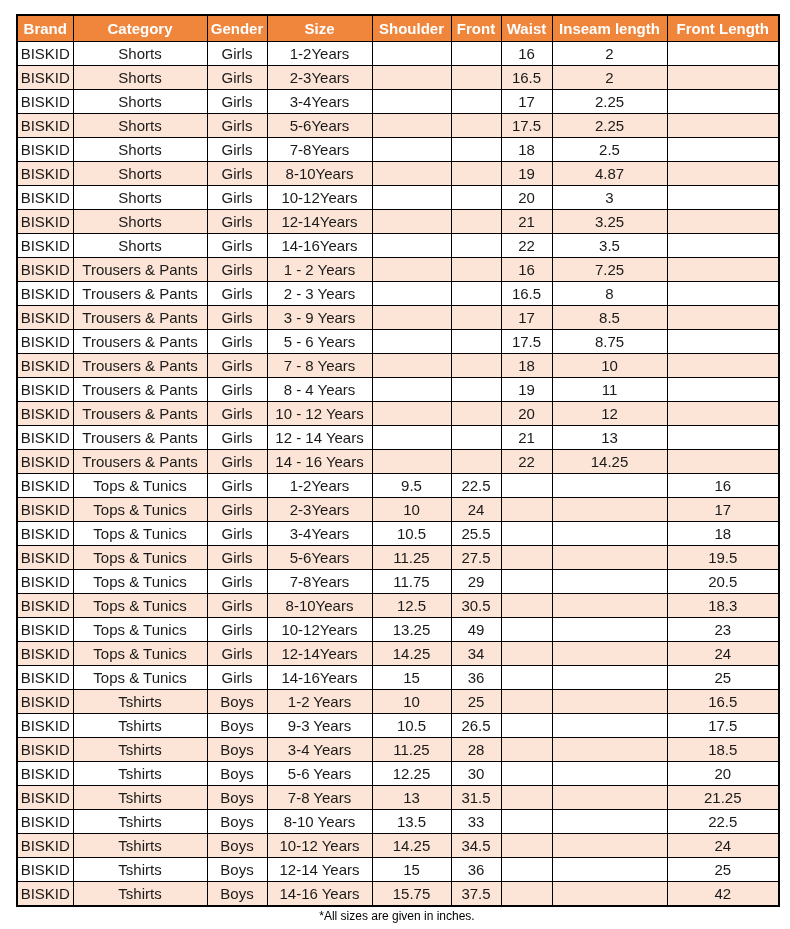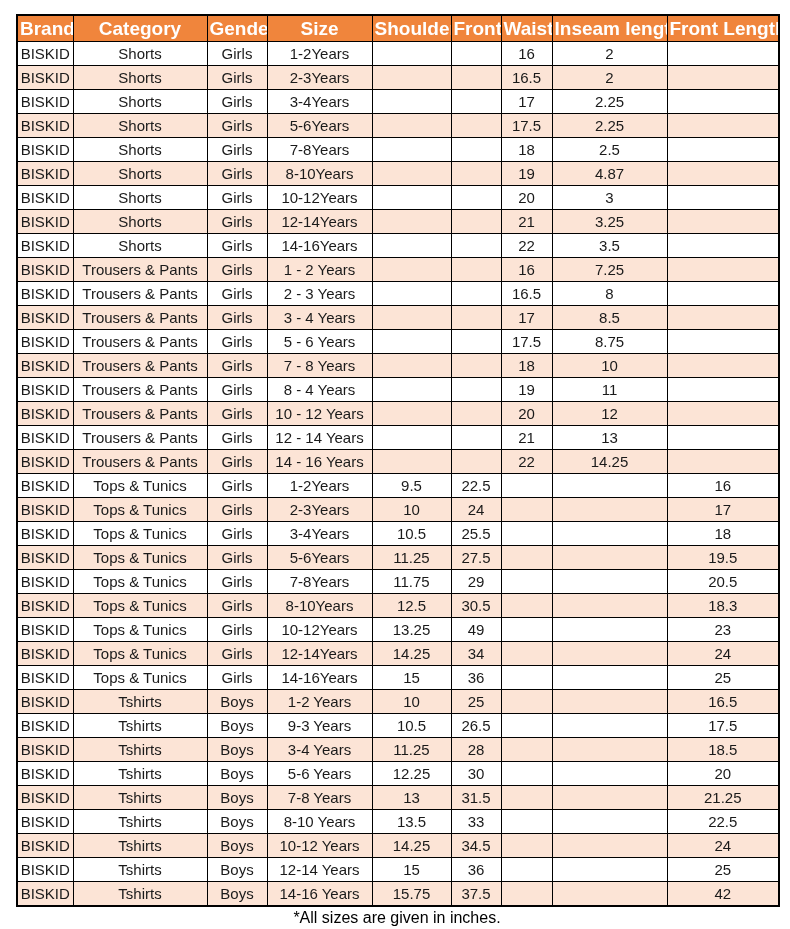--- a/index.html
+++ b/index.html
@@ -29,21 +29,21 @@
     text-align: center;
     vertical-align: middle;
     padding: 0 2px;
     overflow: hidden;
     white-space: nowrap;
   }
   table.size-chart th {
     background: #F0853C;
     color: #ffffff;
     font-weight: bold;
-    font-size: 19px;
+    font-size: 15px;
     height: 25px;
   }
   table.size-chart td {
     color: #1a1a1a;
     font-size: 15px;
     height: 23px;
     background: #ffffff;
   }
   table.size-chart tr.alt td {
     background: #FCE4D6;
@@ -53,21 +53,21 @@
   col.c2 { width: 60px; }
   col.c3 { width: 105px; }
   col.c4 { width: 79px; }
   col.c5 { width: 50px; }
   col.c6 { width: 51px; }
   col.c7 { width: 115px; }
   col.c8 { width: 112px; }
   .footnote {
     width: 762px;
     text-align: center;
-    font-size: 16px;
+    font-size: 12px;
     color: #000000;
     margin-top: 2px;
     font-family: "Liberation Sans", sans-serif;
   }
 </style>
 </head>
 <body>
 
 <div class="chart-wrap">
   <table class="size-chart">
@@ -214,21 +214,21 @@
           <td></td>
           <td></td>
           <td>16.5</td>
           <td>8</td>
           <td></td>
         </tr>
         <tr class="alt">
           <td>BISKID</td>
           <td>Trousers &amp; Pants</td>
           <td>Girls</td>
-          <td>3 - 4 Years</td>
+          <td>3 - 9 Years</td>
           <td></td>
           <td></td>
           <td>17</td>
           <td>8.5</td>
           <td></td>
         </tr>
         <tr>
           <td>BISKID</td>
           <td>Trousers &amp; Pants</td>
           <td>Girls</td>

